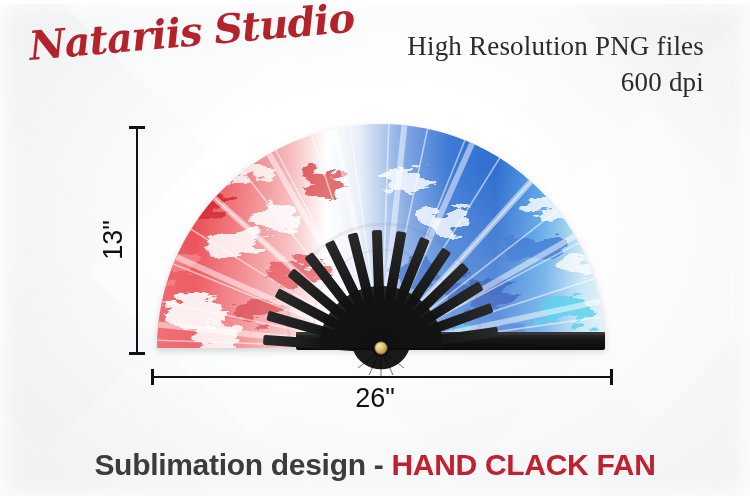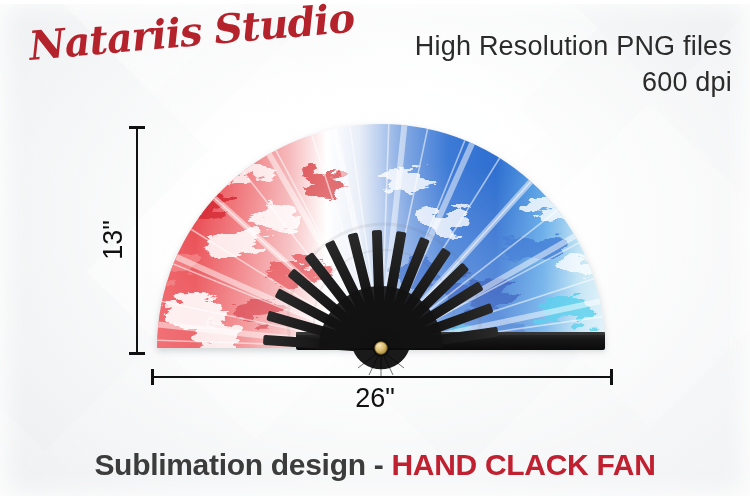--- a/index.html
+++ b/index.html
@@ -27,23 +27,23 @@
 
   
   .logo{
     position:absolute;left:30px;top:22px;width:300px;height:70px;
     font-family:"DejaVu Serif",serif;
     font-style:italic;font-weight:700;font-size:40px;color:#b4232c;
     letter-spacing:-1px;white-space:nowrap;
     transform:rotate(-5deg);transform-origin:left center;
   }
   .hdr{
-    position:absolute;right:18px;top:28px;width:400px;
+    position:absolute;right:46px;top:28px;width:400px;
     text-align:right;color:#2b2b2b;
-    font-family:Liberation Sans, sans-serif;font-weight:400;
+    font-family:Liberation Serif, serif;font-weight:400;
     font-size:27px;line-height:36px;letter-spacing:.2px;
   }
   .hdr .l2{font-weight:400;}
 
   
   .footer{
     position:absolute;left:0;right:0;bottom:18px;text-align:center;
     font-family:"Liberation Sans",sans-serif;font-weight:700;
     font-size:30px;letter-spacing:-.3px;white-space:nowrap;
   }

